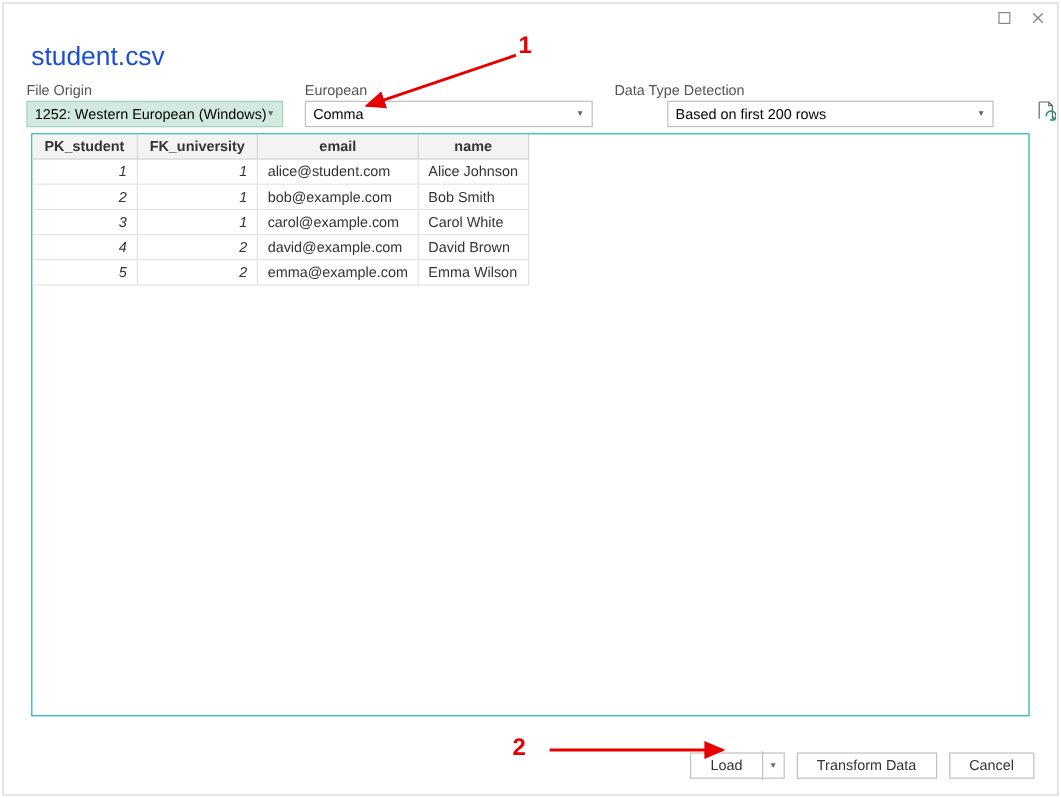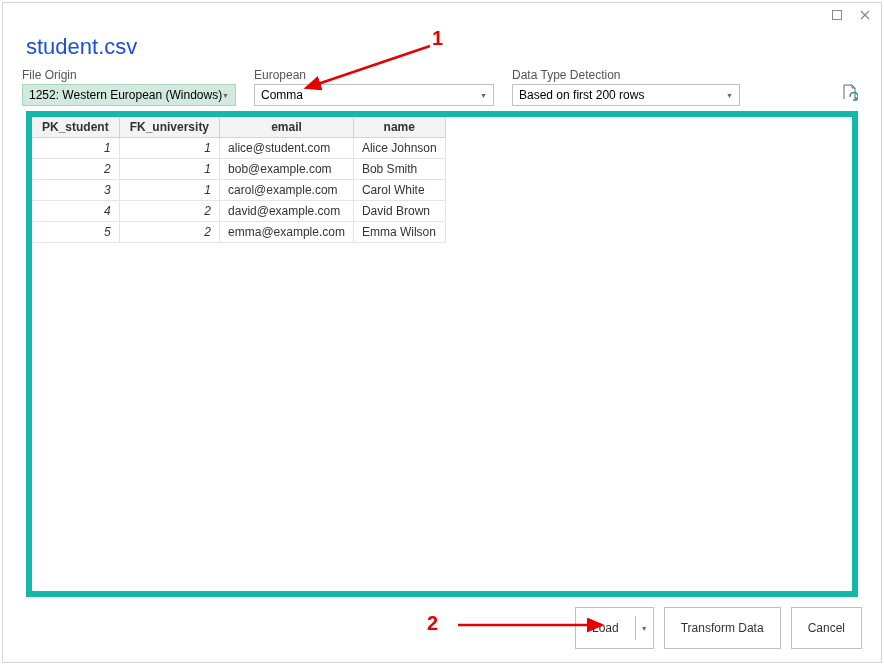--- a/index.html
+++ b/index.html
@@ -85,36 +85,36 @@
     .combo .caret {
       position: absolute;
       right: 6px;
       top: 50%;
       transform: translateY(-50%);
       color: #666;
       font-size: 7px;
     }
     .combo-fileorigin { width: 214px; }
     .combo-delimiter { width: 240px; }
-    .combo-datatype { width: 228px; }
+    .combo-datatype { width: 272px; margin-left: 44px; }
     .spacer { flex: 1; }
     .doc-icon {
       width: 16px;
       height: 20px;
       color: #4a8f76;
       cursor: pointer;
       margin-bottom: 2px;
     }
     .preview-area {
       position: absolute;
       top: 111px;
       left: 26px;
       right: 26px;
       bottom: 68px;
-      border: 6px solid #14b8a6;
+      border: 1px solid #14b8a6;
       overflow: hidden;
       background: #fff;
     }
     table.preview {
       border-collapse: collapse;
       font-size: 12px;
       margin: -1px 0 0 -1px;
     }
     table.preview th {
       background: #f3f3f3;
@@ -137,21 +137,21 @@
     }
     .footer {
       position: absolute;
       bottom: 16px;
       right: 22px;
       display: flex;
       gap: 10px;
       align-items: center;
     }
     .btn {
-      height: 42px;
+      height: 22px;
       border: 1px solid #c0c0c0;
       background: #fff;
       display: flex;
       align-items: center;
       justify-content: center;
       padding: 0 16px;
       font-family: inherit;
       font-size: 12px;
       color: #333;
       cursor: pointer;

